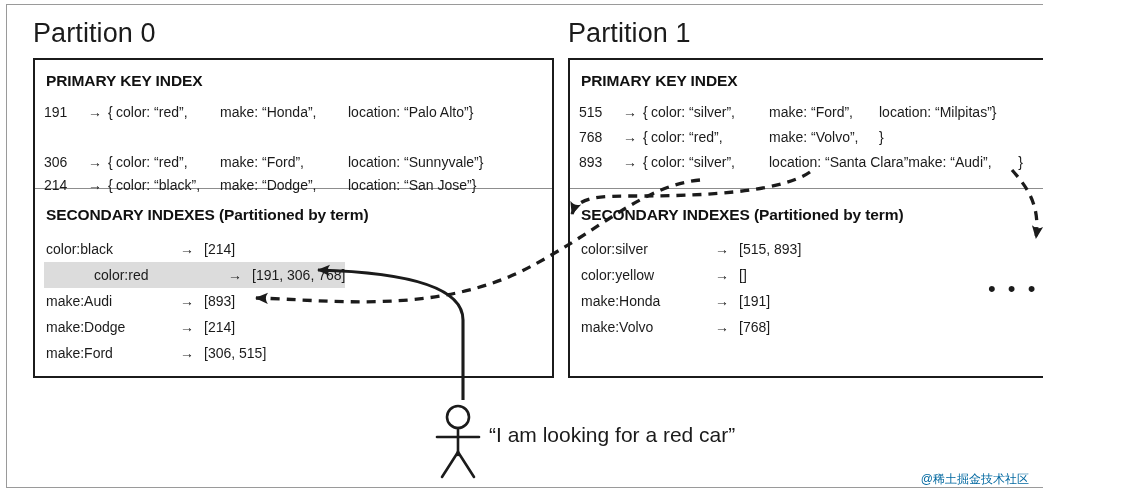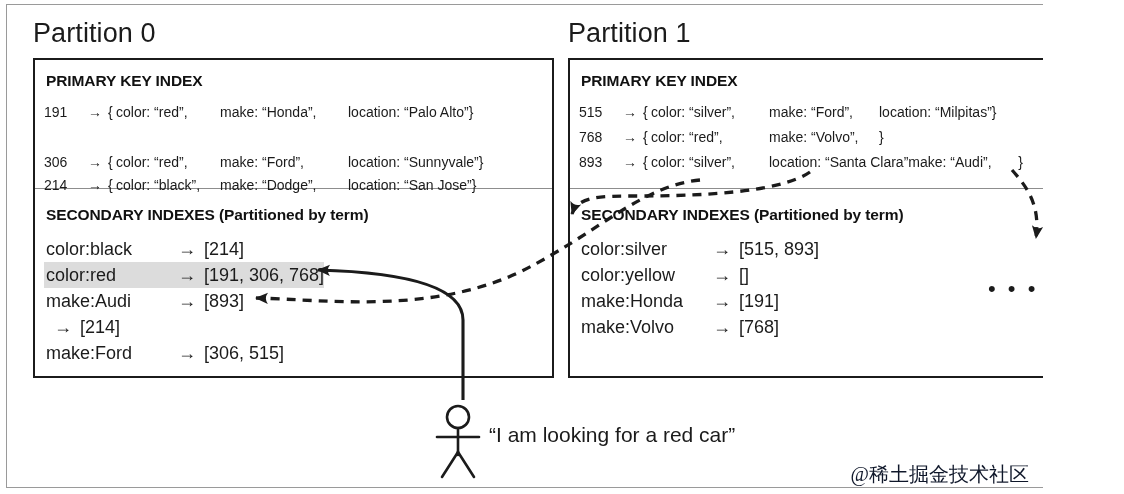--- a/index.html
+++ b/index.html
@@ -64,21 +64,21 @@
   .pk-key{display:inline-block;text-align:left;}
   .pk-arrow{display:inline-block;text-align:center;}
   .pk-open{display:inline-block;}
   .pk-col{display:inline-block;white-space:nowrap;}
   .pk-close{display:inline-block;}
   
   .sec-rows{position:absolute;}
   .sec-row{
     height:26px;
     line-height:26px;
-    font-size:18px;
+    font-size:14px;
     white-space:nowrap;
     display:flex;
     align-items:baseline;
     padding-left:2px;
   }
   .sec-row.hl{background:#dcdcdc;}
   .sec-term{display:inline-block;}
   .sec-arrow{display:inline-block;text-align:center;}
   .sec-post{display:inline-block;}
   
@@ -99,24 +99,24 @@
   svg.overlay{
     position:absolute;
     left:0; top:0;
     width:1124px; height:494px;
     pointer-events:none;
   }
   .watermark{
     position:absolute;
     right:14px;
     bottom:6px;
-    font-size:20px;
-    color:#0f172a;
-    white-space:nowrap;
-    font-family:Liberation Serif, serif;
+    font-size:12px;
+    color:#0369a1;
+    white-space:nowrap;
+    font-family:Liberation Sans, sans-serif;
   }
 </style>
 </head>
 <body>
 
 <div id="stage">
 
   <div class="outer-frame"></div>
 
   <div class="partition-title" style="left:33px; top:18px;">Partition 0</div>
@@ -159,30 +159,31 @@
 
   <div class="section-title" style="left:46px; top:206px;">SECONDARY INDEXES (Partitioned by term)</div>
 
   <div class="sec-rows" style="left:44px; top:236px;">
     <div class="sec-row">
       <span class="sec-term" style="width:124px;">color:black</span>
       <span class="sec-arrow" style="width:34px;">→</span>
       <span class="sec-post">[214]</span>
     </div>
     <div class="sec-row hl">
-      <span class="sec-term" style="width:124px;">color:red</span>
+      <span class="sec-term" style="width:124px;margin-left:48px;">color:red</span>
       <span class="sec-arrow" style="width:34px;">→</span>
       <span class="sec-post">[191, 306, 768]</span>
     </div>
     <div class="sec-row">
       <span class="sec-term" style="width:124px;">make:Audi</span>
       <span class="sec-arrow" style="width:34px;">→</span>
       <span class="sec-post">[893]</span>
     </div>
     <div class="sec-row">
+      <span class="sec-term" style="width:124px;">make:Dodge</span>
       <span class="sec-arrow" style="width:34px;">→</span>
       <span class="sec-post">[214]</span>
     </div>
     <div class="sec-row">
       <span class="sec-term" style="width:124px;">make:Ford</span>
       <span class="sec-arrow" style="width:34px;">→</span>
       <span class="sec-post">[306, 515]</span>
     </div>
   </div>
 

